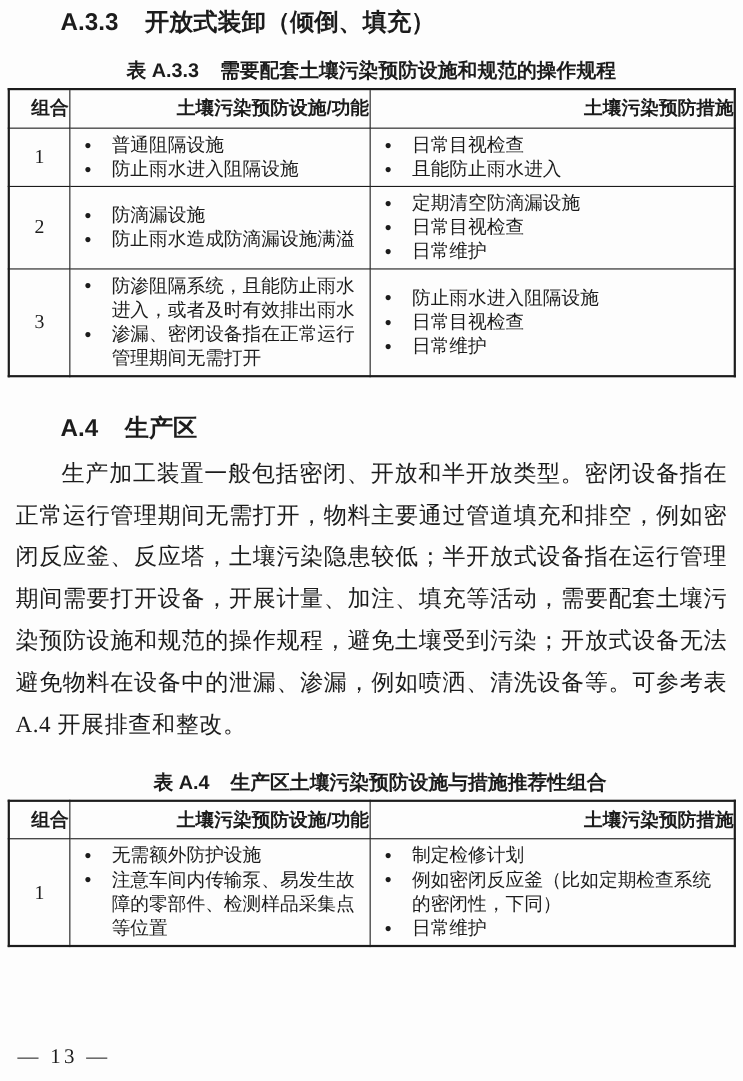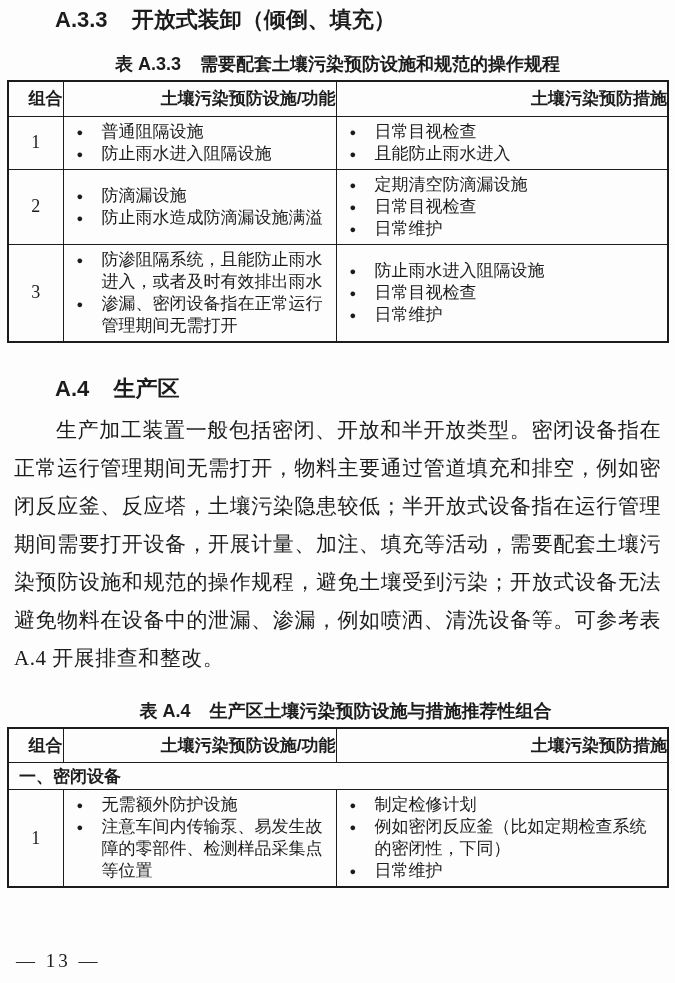--- a/index.html
+++ b/index.html
@@ -245,23 +245,20 @@
       </colgroup>
     <thead>
         <tr>
           <th>组合</th>
           <th>土壤污染预防设施/功能</th>
           <th>土壤污染预防措施</th>
         </tr>
       </thead>
     <tbody>
         <tr>
-          <td class="section-cell" colspan="3">一、密闭设备</td>
-        </tr>
-        <tr>
           <td class="combo-cell">1</td>
           <td class="list-cell">
             <div class="bullet-item">
               <span class="bullet">●</span>
               <span class="bullet-text">无需额外防护设施</span>
             </div>
             <div class="bullet-item">
               <span class="bullet">●</span>
               <span class="bullet-text">注意车间内传输泵、易发生故障的零部件、检测样品采集点等位置</span>
             </div>

